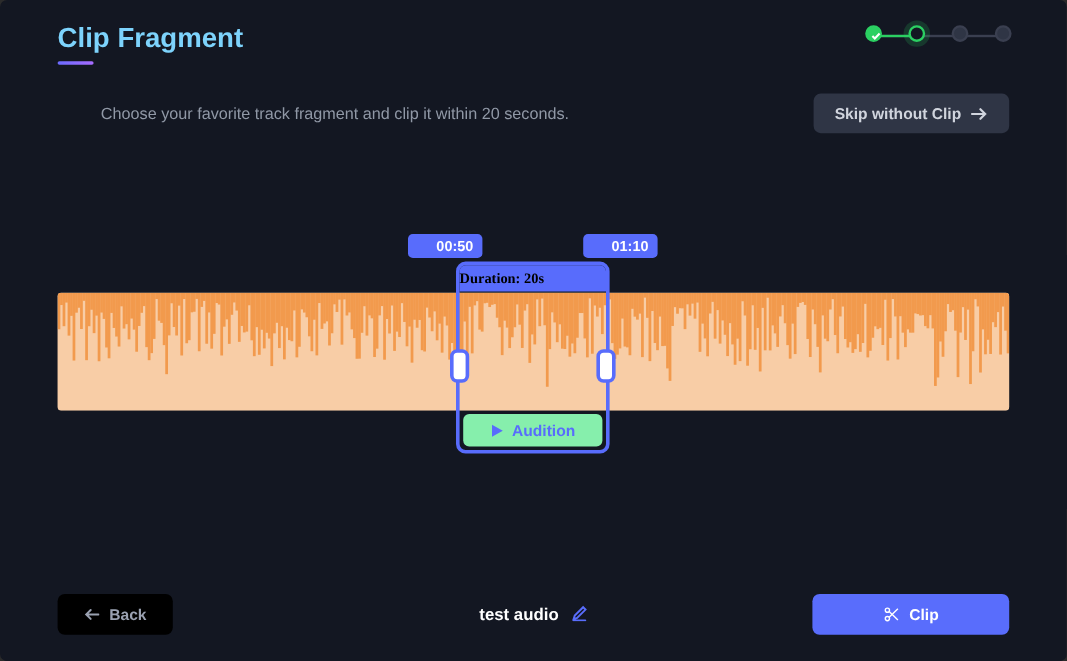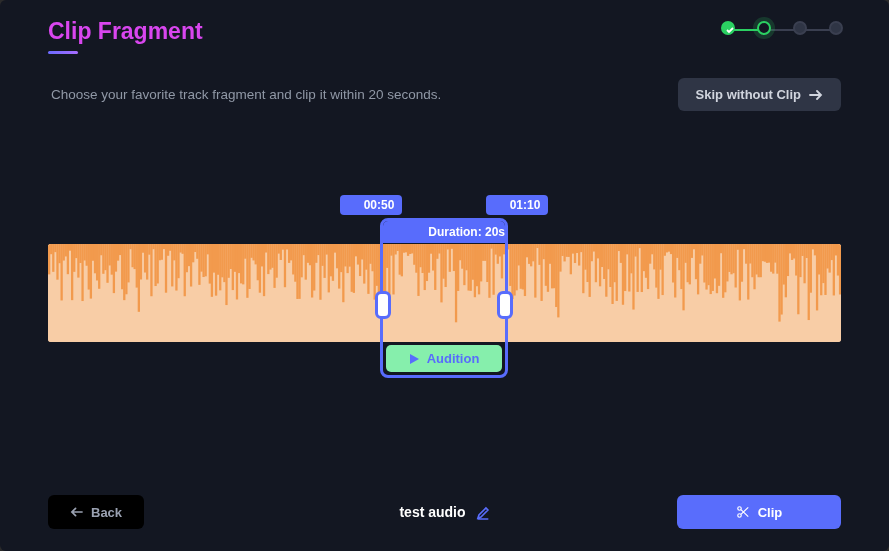--- a/index.html
+++ b/index.html
@@ -51,21 +51,21 @@
       cursor:pointer;
       border-radius:4px;
     }
     
     .header{
       padding:18px 48px 0 48px;
       display:flex;align-items:flex-start;
       position:relative;
     }
     .h1{
-      font-size:23px;font-weight:600;color:#d946ef;
+      font-size:23px;font-weight:600;color:#7dd3fc;
       margin:0 0 6px 0;
       text-align:right;
     }
     .underline{
       width:30px;height:3px;border-radius:2px;
       background:linear-gradient(90deg,#6B6BFF 0%,#A76CFF 100%);
       margin-left:48px;
     }
     .steps{
       position:absolute;right:48px;top:22px;
@@ -87,22 +87,22 @@
     }
     .stnode.done{
       background:var(--green);border-color:var(--green);
     }
     .stnode.cur{
       border:2px solid var(--green);background:var(--bg);
       box-shadow:0 0 0 4px rgba(43,208,98,0.18);
     }
     .sub{
       color:var(--muted);font-size:13.5px;
-      padding:24px 48px 0 51px;
-      display:flex;align-items:center;
+      padding:24px 48px 0 68px;
+      display:flex;align-items:center;margin-left:16px;
     }
     .skipbtn{
       margin-left:auto;
       background:#2F3545;color:#D1D5DE;
       padding:9px 18px;border-radius:6px;
       display:flex;align-items:center;gap:8px;
       font-size:13px;font-weight:600;cursor:pointer;
     }
     
     .canvas{
@@ -117,24 +117,25 @@
     
     .sel{
       position:absolute;top:218px;left:380px;width:128px;height:160px;
       border:3px solid var(--blue);
       border-radius:8px;
       box-sizing:border-box;z-index:5;
       pointer-events:none;
     }
     .durbar{
       position:absolute;top:0;left:0;right:0;height:22px;
-      background:var(--blue);color:#ffffff;text-align:right;
+      background:var(--blue);color:#000000;text-align:left;
       font-size:12px;font-weight:600;
       line-height:22px;
       border-radius:5px 5px 0 0;
+      font-family:Liberation Serif, serif;
     }
     .audbtn{
       position:absolute;left:3px;right:3px;bottom:3px;height:27px;
       background:#86efac;color:var(--blue);
       border-radius:5px;display:flex;align-items:center;justify-content:center;
       gap:7px;font-weight:600;font-size:13px;
       cursor:pointer;pointer-events:auto;
     }
     .handle{
       position:absolute;width:10px;height:22px;background:#fff;
@@ -159,21 +160,21 @@
     }
     .btn{
       height:34px;padding:0 22px;border-radius:6px;
       display:flex;align-items:center;gap:8px;
       font-size:13px;font-weight:600;cursor:pointer;
     }
     .btn.back{background:#000000;color:#9aa1b1;}
     .btn.clip{background:var(--blue2);color:#fff;width:120px;justify-content:center;}
     .fname{
       position:absolute;left:50%;transform:translateX(-50%);
-      display:flex;align-items:flex-end;color:#fff;gap:10px;
+      display:flex;align-items:flex-start;color:#fff;gap:10px;
       font-size:14px;font-weight:600;
     }
     .editicon{cursor:pointer;}
     svg{display:block;}
     .check{position:absolute;left:2px;top:2px;}
   </style>
 </head>
 <body>
 
 <div class="window">

